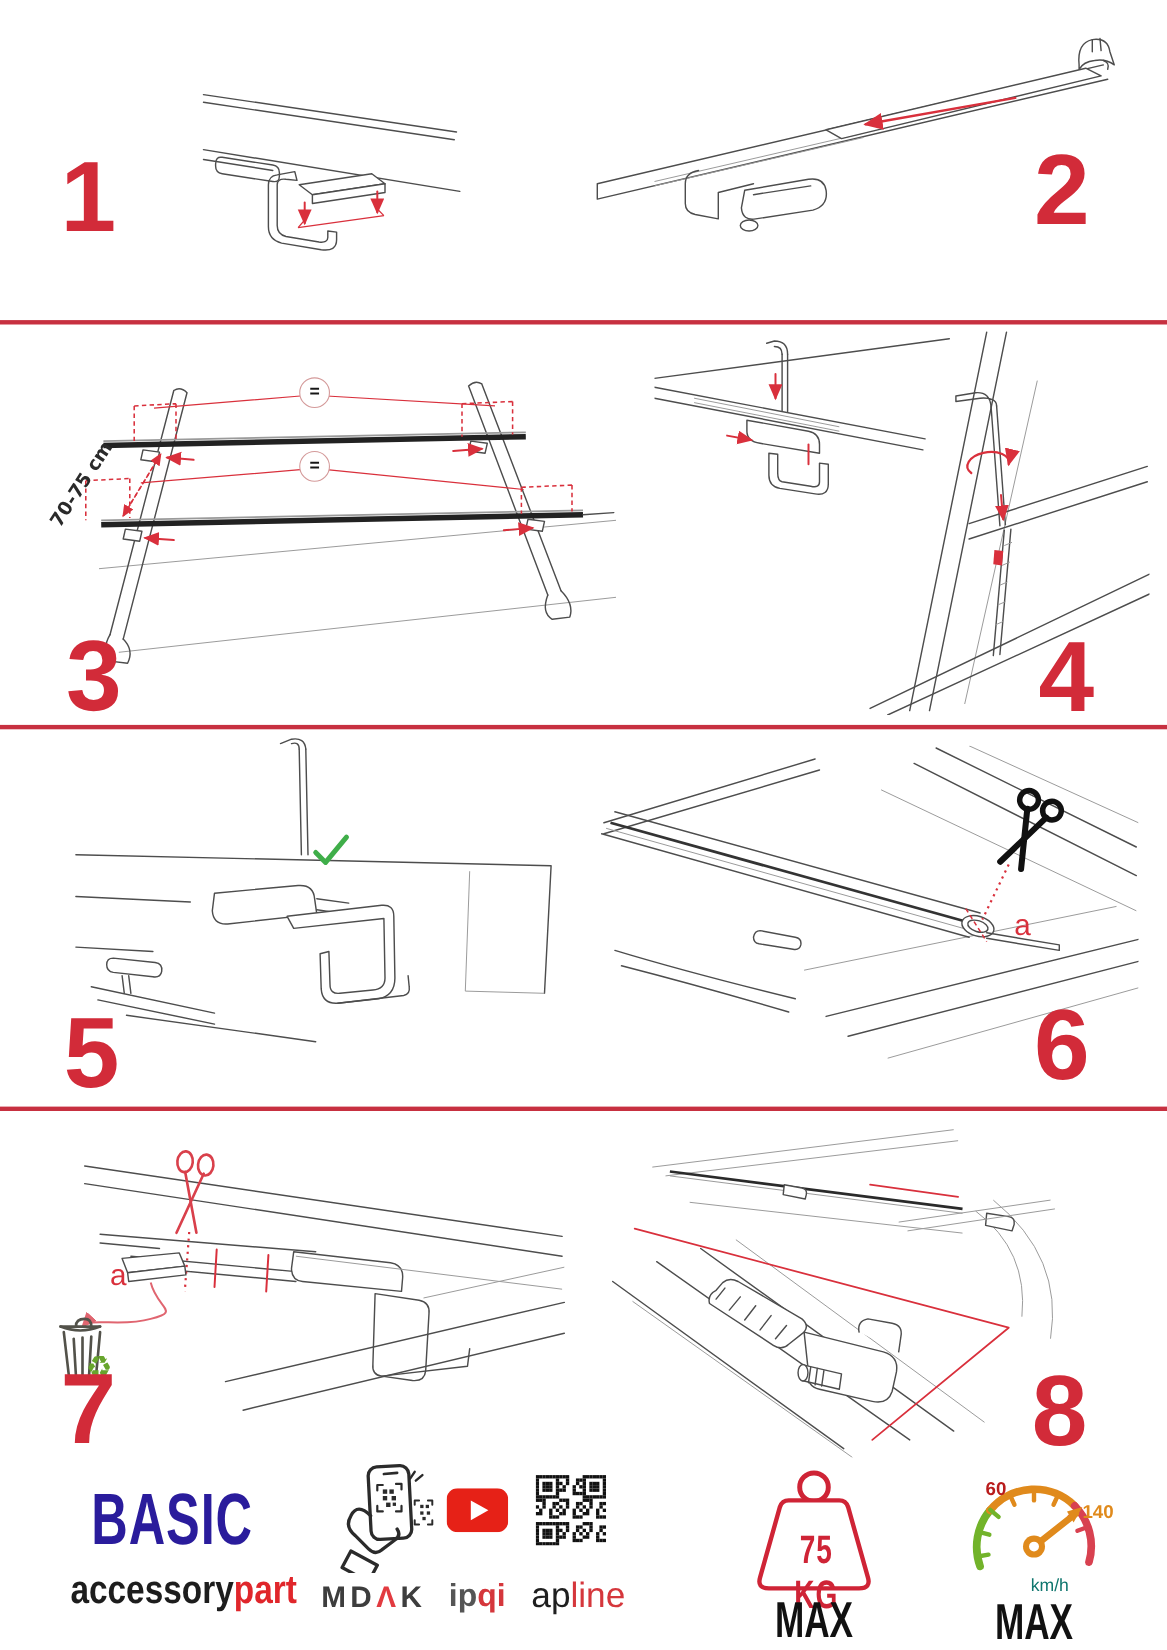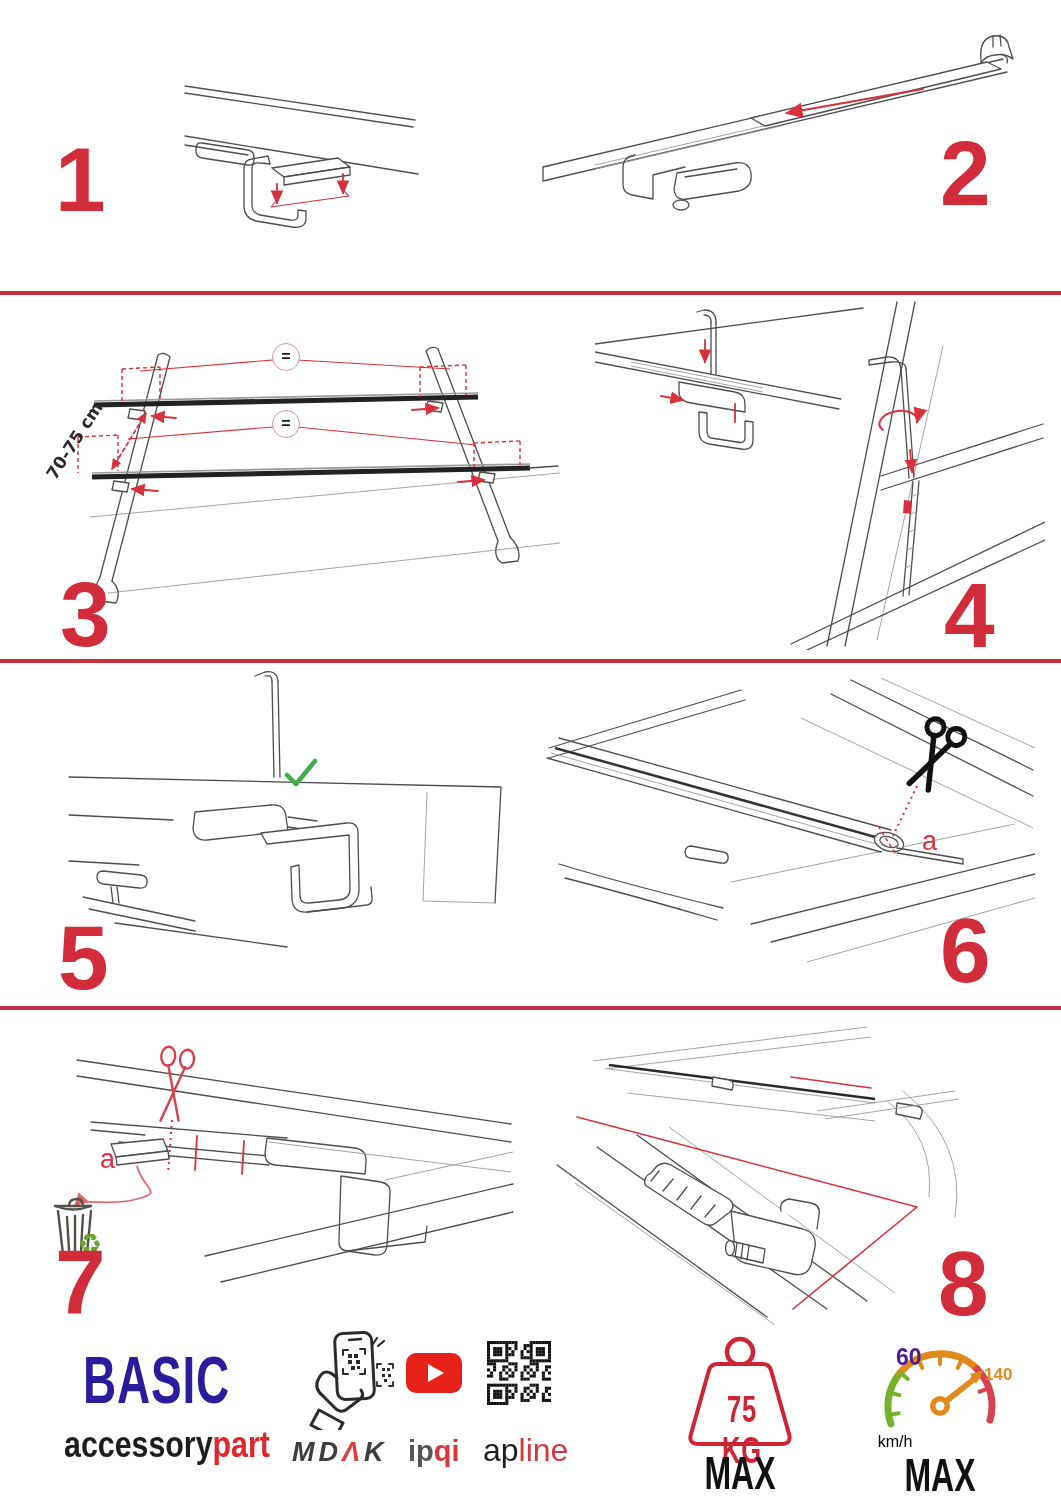--- a/index.html
+++ b/index.html
@@ -23,34 +23,34 @@
             font-weight:bold;font-size:16px;color:#161616;}
   .dist-label{position:absolute;font-family:"DejaVu Sans",sans-serif;font-weight:bold;
               font-size:17px;color:#2a2a2a;transform:rotate(-57deg);transform-origin:left top;white-space:nowrap;}
   .a-label{position:absolute;font-size:27px;color:#d9303c;font-weight:normal;line-height:1;}
   .recycle{position:absolute;font-family:"DejaVu Sans",sans-serif;font-size:27px;color:#67a52c;line-height:1;}
   .basic{position:absolute;left:83px;top:1342px;font-size:56px;font-weight:bold;color:#2a1c9c;
          letter-spacing:1px;transform:scale(0.82,1.18);transform-origin:left top;}
   .apbrand{position:absolute;left:64px;top:1424px;font-size:33px;font-weight:bold;
            transform:scale(0.92,1.1);transform-origin:left top;letter-spacing:0;}
   .apbrand .b1{color:#1d1d1d;} .apbrand .b2{color:#e0262b;}
-  .mdak{position:absolute;left:292px;top:1437px;font-size:27px;font-weight:bold;color:#3d3d3d;letter-spacing:4px;font-style:italic;}
+  .mdak{position:absolute;left:292px;top:1437px;font-size:27px;font-weight:bold;color:#3d3d3d;letter-spacing:4px;}
   .mdak .acc{color:#e23b40;}
   .ipqi{position:absolute;left:408px;top:1435px;font-size:29px;color:#555;font-weight:bold;}
   .ipqi .acc{color:#d5373c;}
   .apline{position:absolute;left:483px;top:1432px;font-size:32px;color:#1f1f1f;}
   .apline .acc{color:#d5373c;}
   .kg-value{position:absolute;left:697px;top:1390px;width:90px;text-align:center;font-size:30px;
             font-weight:bold;color:#cf2436;transform:scale(0.85,1.2);transform-origin:center top;letter-spacing:1px;}
   .maxw{position:absolute;left:695px;top:1448px;width:90px;text-align:center;font-size:40px;font-weight:bold;
         color:#111;transform:scale(0.8,1.15);transform-origin:center top;}
   .maxs{position:absolute;left:895px;top:1450px;width:90px;text-align:center;font-size:40px;font-weight:bold;
         color:#111;transform:scale(0.8,1.15);transform-origin:center top;}
-  .kmh{position:absolute;left:850px;top:1433px;width:90px;text-align:center;font-size:16px;color:#000000;}
-  .sp60{position:absolute;left:896px;top:1344px;font-size:23px;font-weight:bold;color:#4c1d95;}
+  .kmh{position:absolute;left:937px;top:1433px;width:90px;text-align:left;font-size:16px;color:#0f766e;}
+  .sp60{position:absolute;left:896px;top:1344px;font-size:17px;font-weight:bold;color:#b91c1c;}
   .sp120{position:absolute;left:984px;top:1365px;font-size:17px;font-weight:bold;color:#e08a1c;}
 </style>
 </head>
 <body>
 
 <div class="page">
 
   <div class="panel" style="left:140px;top:50px;width:430px;height:230px;">
     <svg viewBox="0 0 430 230" width="430" height="230">
       <defs>

